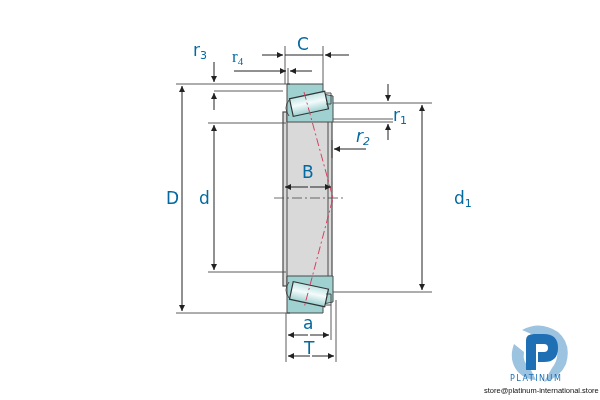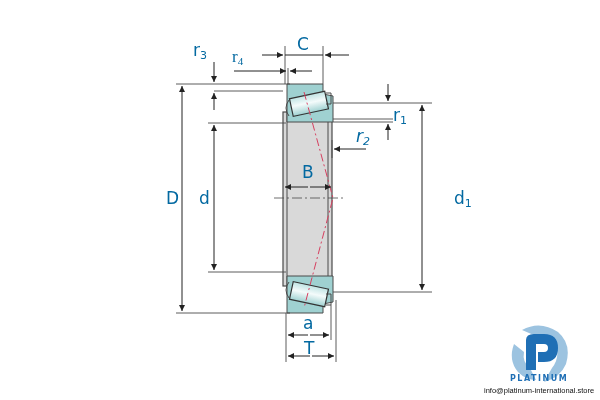--- a/index.html
+++ b/index.html
@@ -1,21 +1,21 @@
 <!DOCTYPE html>
 <html><head>
 <meta charset="utf-8">
 <style>
   html, body { margin:0; padding:0; background:#ffffff; }
   body { width:600px; height:400px; position:relative; overflow:hidden; font-family:"DejaVu Sans", sans-serif; }
   #diagram { position:absolute; left:0; top:0; }
   .lbl { position:absolute; color:#0369a1; font-family:"DejaVu Sans", sans-serif; font-size:17px; line-height:1; }
   .lbl sub { font-size:11px; vertical-align:-3px; }
   .brand { position:absolute; left:500px; top:322px; width:80px; height:62px; }
-  .brand-name { position:absolute; left:510px; top:374px; font-family:"DejaVu Sans", sans-serif; font-weight:bold; font-size:8px; letter-spacing:1.5px; color:#1f6fb5; }
+  .brand-name { position:absolute; left:510px; top:374px; font-family:"DejaVu Sans", sans-serif; font-weight:normal; font-size:8px; letter-spacing:1.5px; color:#1f6fb5; }
   .brand-mail { position:absolute; left:484px; top:386px; font-family:"Liberation Sans", sans-serif; font-size:7.5px; color:#111111; white-space:nowrap; }
 </style>
 </head>
 <body>
 
 <svg id="diagram" width="600" height="400" viewBox="0 0 600 400" xmlns="http://www.w3.org/2000/svg">
   <defs>
     <marker id="ah" viewBox="0 0 10 10" refX="10" refY="5" markerWidth="9" markerHeight="6" orient="auto-start-reverse" markerUnits="userSpaceOnUse">
       <path d="M0,0 L10,5 L0,10 z" fill="#222"></path>
     </marker>
@@ -119,13 +119,13 @@
 <div class="lbl" style="left:426px; top:190px;margin-left:28px;"><span>d</span><sub>1</sub></div>
 <div class="lbl" style="left:303px; top:315px;">a</div>
 <div class="lbl" style="left:304px; top:340px;">T</div>
 
 <svg class="brand" viewBox="0 0 80 62" xmlns="http://www.w3.org/2000/svg">
   <path d="M22,8 Q40,-2 58,10 Q72,22 66,42 Q60,56 44,60 L52,46 Q60,36 56,24 Q50,12 36,14 Z" fill="#9cc3e0"></path>
   <path d="M14,22 Q8,38 18,50 Q26,58 36,58 L30,46 Q22,40 24,30 Z" fill="#9cc3e0"></path>
   <path d="M26,48 L26,18 Q26,12 34,12 L44,12 Q58,12 58,26 Q58,40 44,40 L38,40 L38,30 L44,30 Q48,30 48,26 Q48,22 44,22 L36,22 L36,48 Z" fill="#1f6fb5"></path>
 </svg>
 <div class="brand-name">PLATINUM</div>
-<div class="brand-mail">info@platinum-international.store</div>
+<div class="brand-mail">store@platinum-international.store</div>
 
 </body></html>

